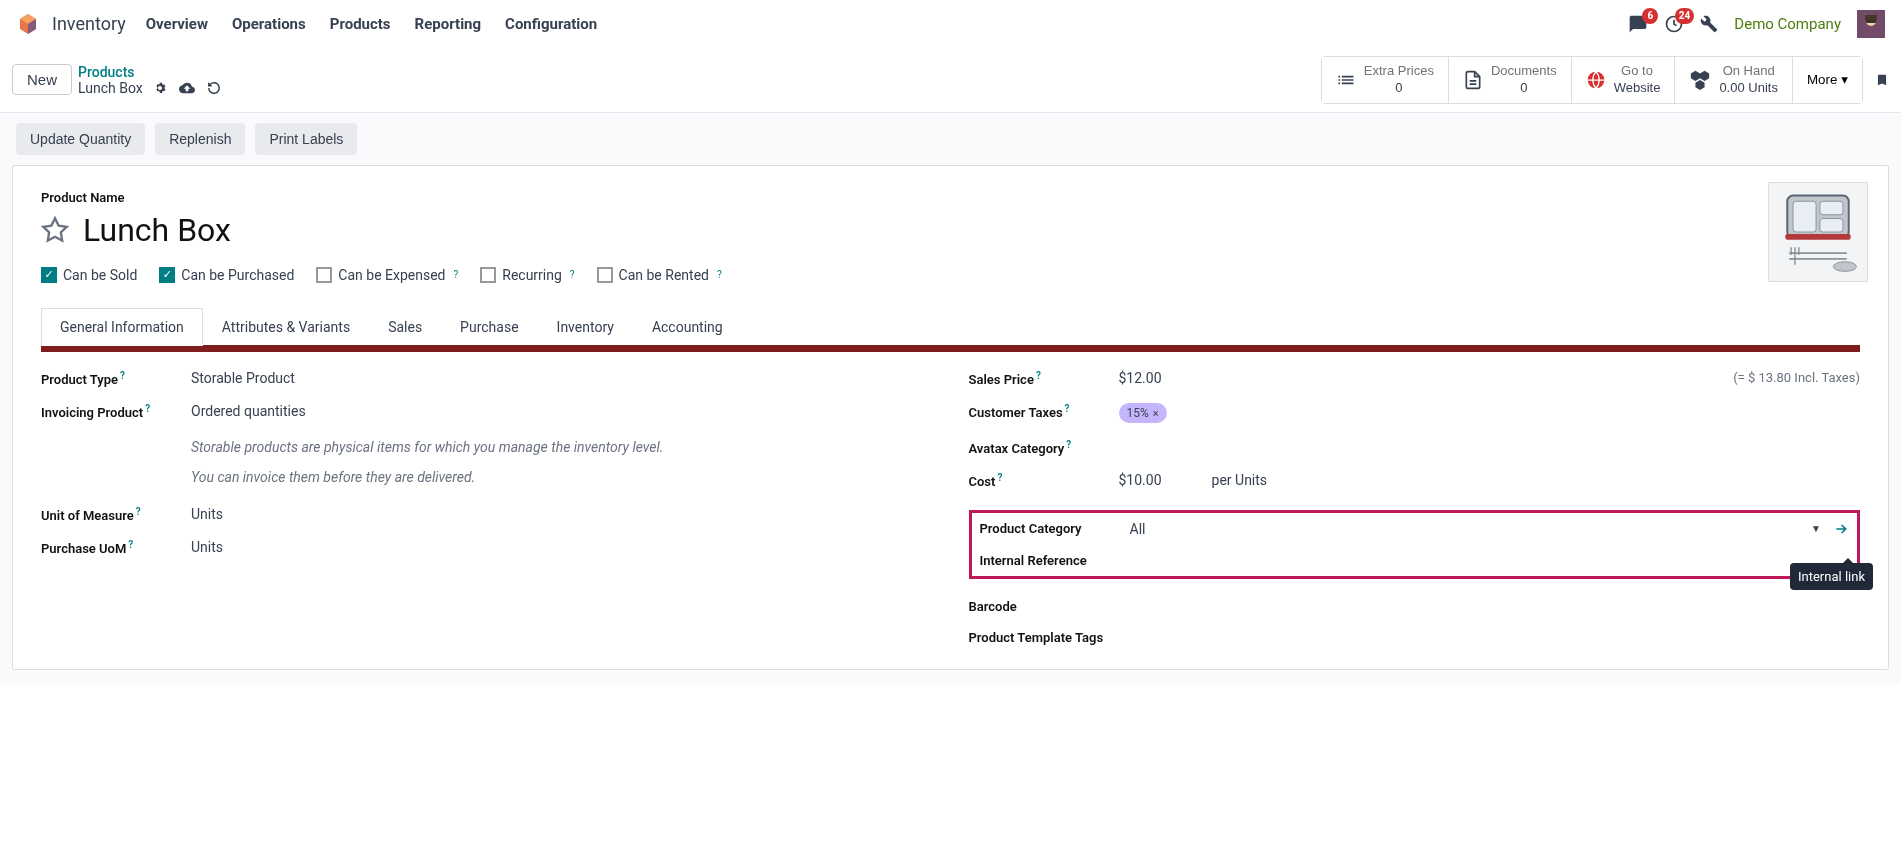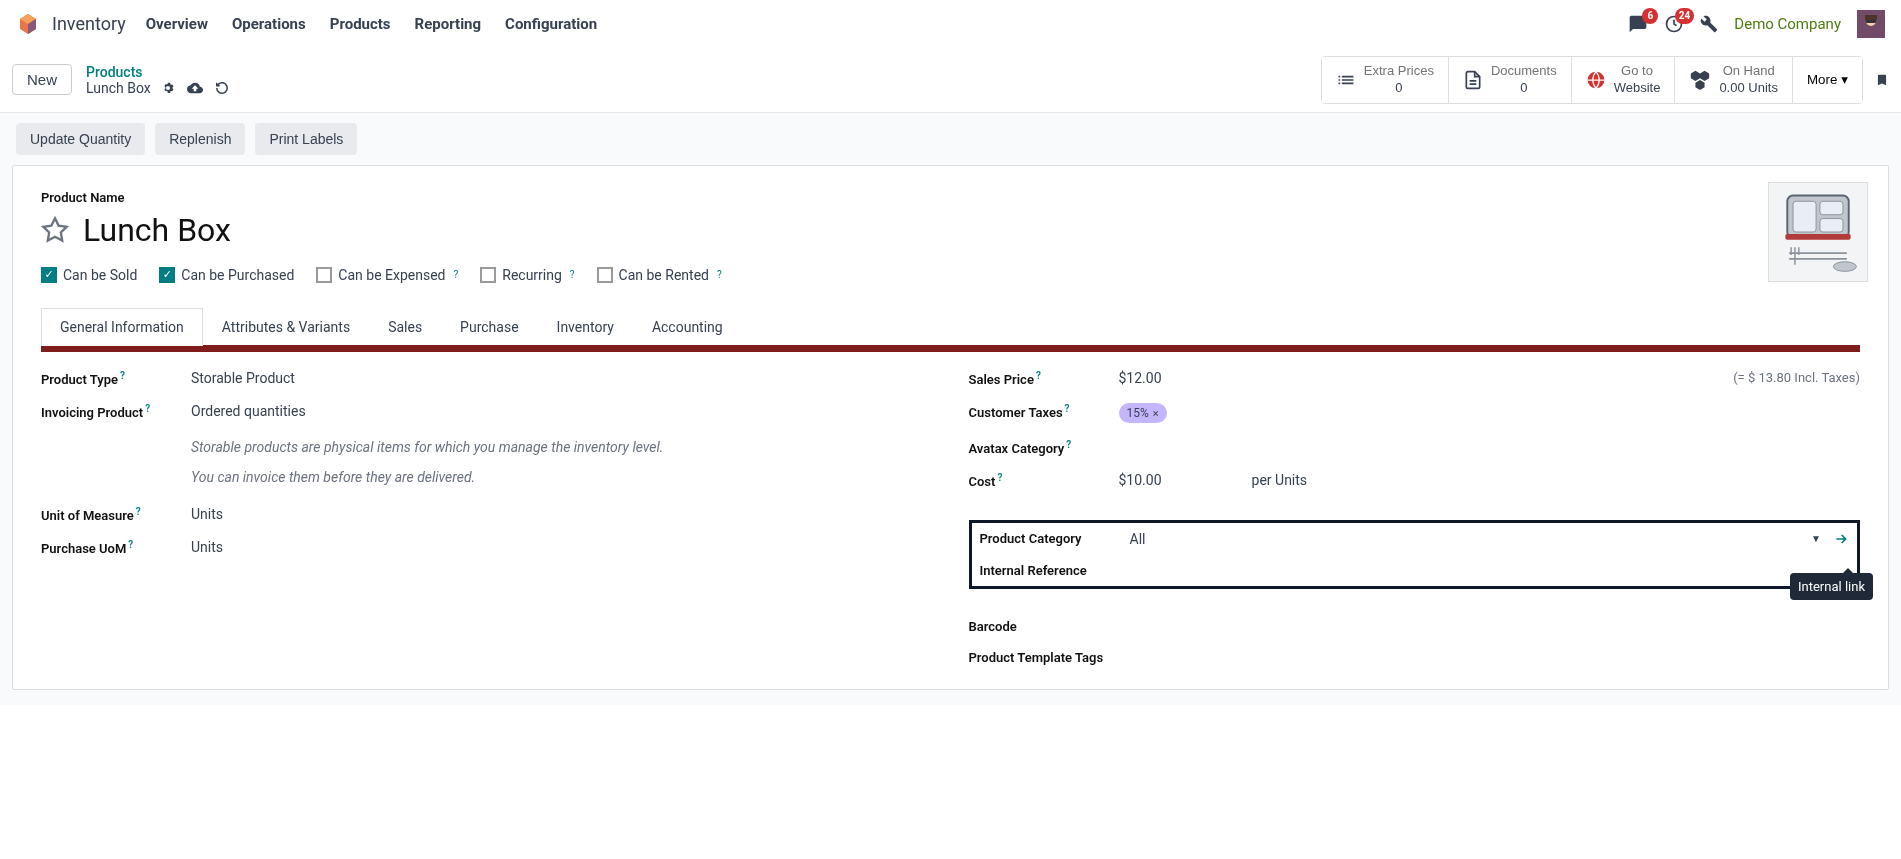--- a/index.html
+++ b/index.html
@@ -82,21 +82,21 @@
     
     .breadcrumb-row {
       display: flex;
       align-items: center;
       padding: 8px 12px;
       justify-content: space-between;
     }
     .breadcrumb-left {
       display: flex;
       align-items: center;
-      gap: 8px;
+      gap: 0;
     }
     .btn-new {
       border: 1px solid #ccc;
       background: #fff;
       padding: 6px 14px;
       border-radius: 4px;
       font-size: 15px;
       color: #374151;
       cursor: pointer;
     }
@@ -342,24 +342,24 @@
     }
     .cat-controls {
       margin-left: auto;
       display: flex;
       gap: 12px;
       align-items: center;
     }
     
     
     .highlight-box {
-      border: 3px solid #0f172a;
+      border: 3px solid #be185d;
       position: relative;
       padding: 8px 0;
-      margin: 14px 0;
+      margin: 4px 0;
     }
     
     
     .tooltip {
       position: absolute;
       background: #1f2937;
       color: #fff;
       padding: 6px 8px;
       border-radius: 4px;
       font-size: 13px;
@@ -645,21 +645,21 @@
       <div class="field-row">
         <span class="field-label">
           <span>Avatax Category</span><span class="q-mark">?</span>
         </span>
         <span class="field-value"></span>
       </div>
       <div class="field-row">
         <span class="field-label">
           <span>Cost</span><span class="q-mark">?</span>
         </span>
-        <div class="field-value" style="display:flex;gap:40px;">
+        <div class="field-value" style="display:flex;">
           <span>$10.00</span>
           <span class="per-units">per Units</span>
         </div>
       </div>
 
       <div class="highlight-box">
         <div class="field-row" style="padding:0 8px;">
           <span class="field-label">Product Category</span>
           <div class="field-value category-row">
             <span>All</span>

